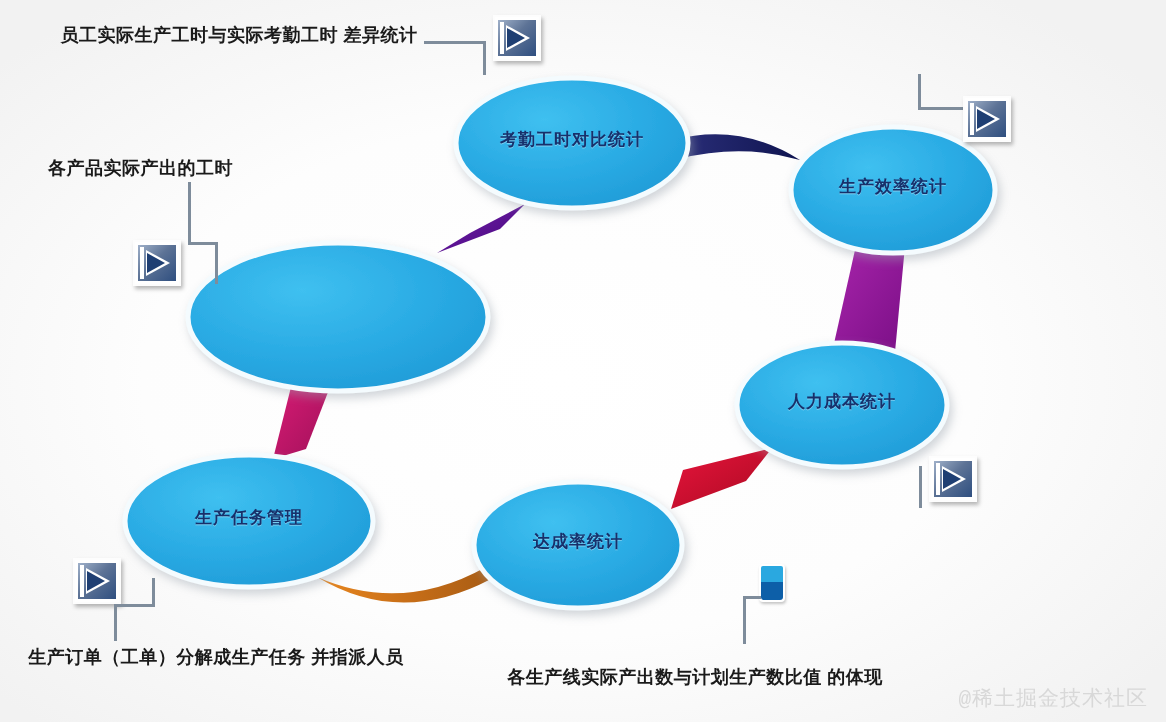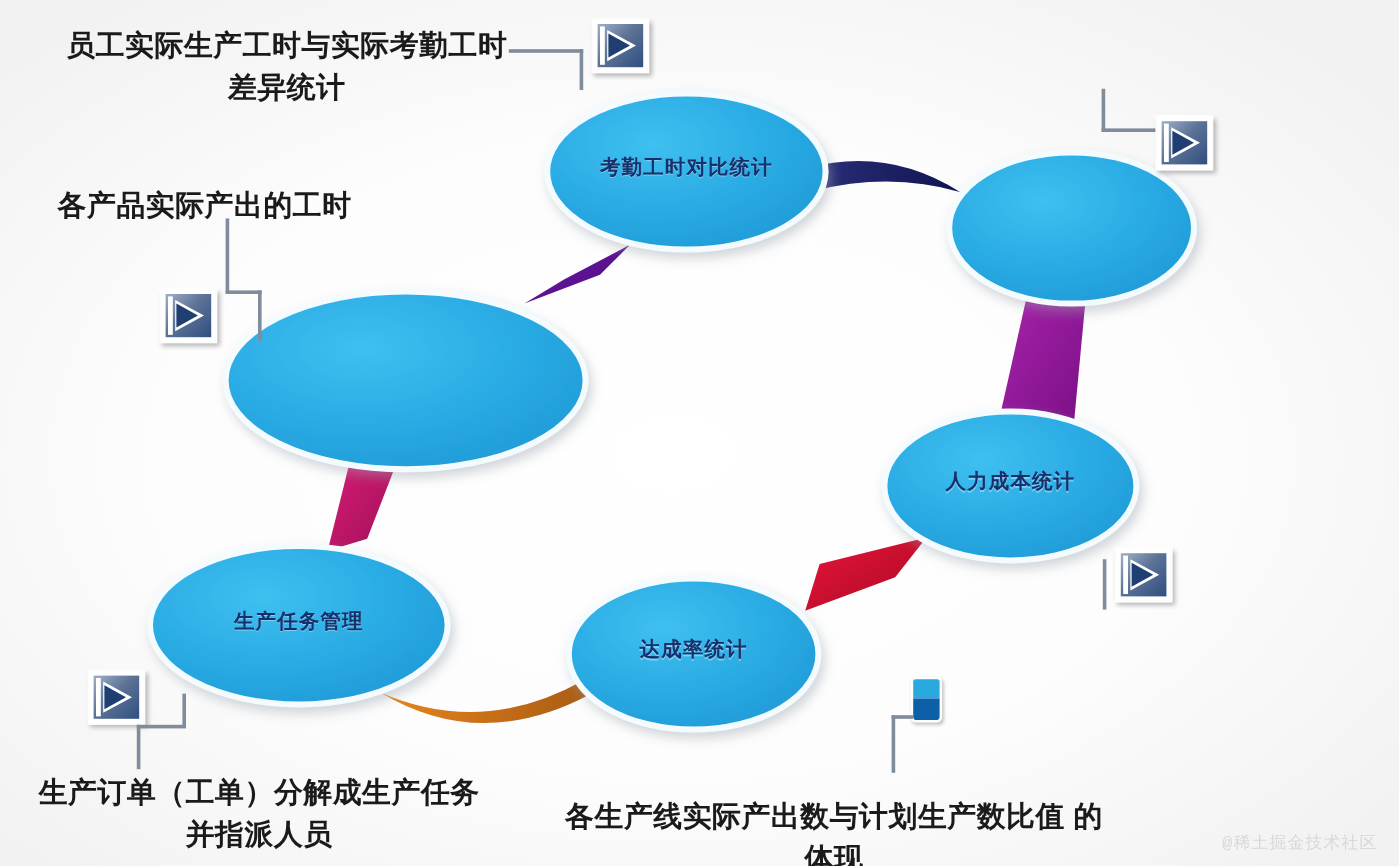--- a/index.html
+++ b/index.html
@@ -29,21 +29,21 @@
     text-align:center;
     letter-spacing:1px;
     text-shadow:0 1px 0 rgba(255,255,255,.35);
     pointer-events:none;
     white-space:pre-line;
   }
   
   .caption{
     position:absolute;
     color:#1a1a1a;
-    font-size:24px;
+    font-size:18px;
     font-weight:bold;
     line-height:1.45;
     letter-spacing:.5px;
   }
   .caption.center{text-align:center;}
   .caption.left{text-align:left;}
 
   
   .play-icon{
     position:absolute;
@@ -98,21 +98,21 @@
   
   .leader{position:absolute;background:#7e8c9b;}
   .leader.h{height:3px;}
   .leader.v{width:3px;}
 
   
   #watermark{
     position:absolute;
     right:18px;bottom:10px;
     color:#d8d8d8;
-    font-size:14px;
+    font-size:21px;
     letter-spacing:1px;
     font-family:Liberation Mono, monospace;
   }
 </style>
 </head>
 <body>
 
 <div id="stage">
 
   <svg id="diagram" viewBox="0 0 1166 722">
@@ -169,20 +169,21 @@
       <ellipse cx="893" cy="190" rx="102" ry="63" fill="url(#gNode)" stroke="#f4fbfe" stroke-width="5"></ellipse>
       <ellipse cx="842" cy="405" rx="105" ry="62" fill="url(#gNode)" stroke="#f4fbfe" stroke-width="5"></ellipse>
       <ellipse cx="578" cy="545" rx="104" ry="63" fill="url(#gNode)" stroke="#f4fbfe" stroke-width="5"></ellipse>
       <ellipse cx="249" cy="521" rx="124" ry="66" fill="url(#gNode)" stroke="#f4fbfe" stroke-width="5"></ellipse>
       <ellipse cx="338" cy="317" rx="150" ry="74" fill="url(#gNode)" stroke="#f4fbfe" stroke-width="5"></ellipse>
     </g>
   </svg>
 
   <div class="node-label" style="left:456px;top:129px;width:232px;">考勤工时对比统计</div>
 
+  <div class="node-label" style="left:791px;top:176px;width:204px;">生产效率统计</div>
 
   <div class="node-label" style="left:737px;top:391px;width:210px;">人力成本统计</div>
 
   <div class="node-label" style="left:474px;top:531px;width:208px;">达成率统计</div>
 
   <div class="node-label" style="left:125px;top:507px;width:248px;">生产任务管理</div>
 
 
   <div class="caption center" style="left:54px;top:22px;width:370px;">员工实际生产工时与实际考勤工时
 差异统计</div>

